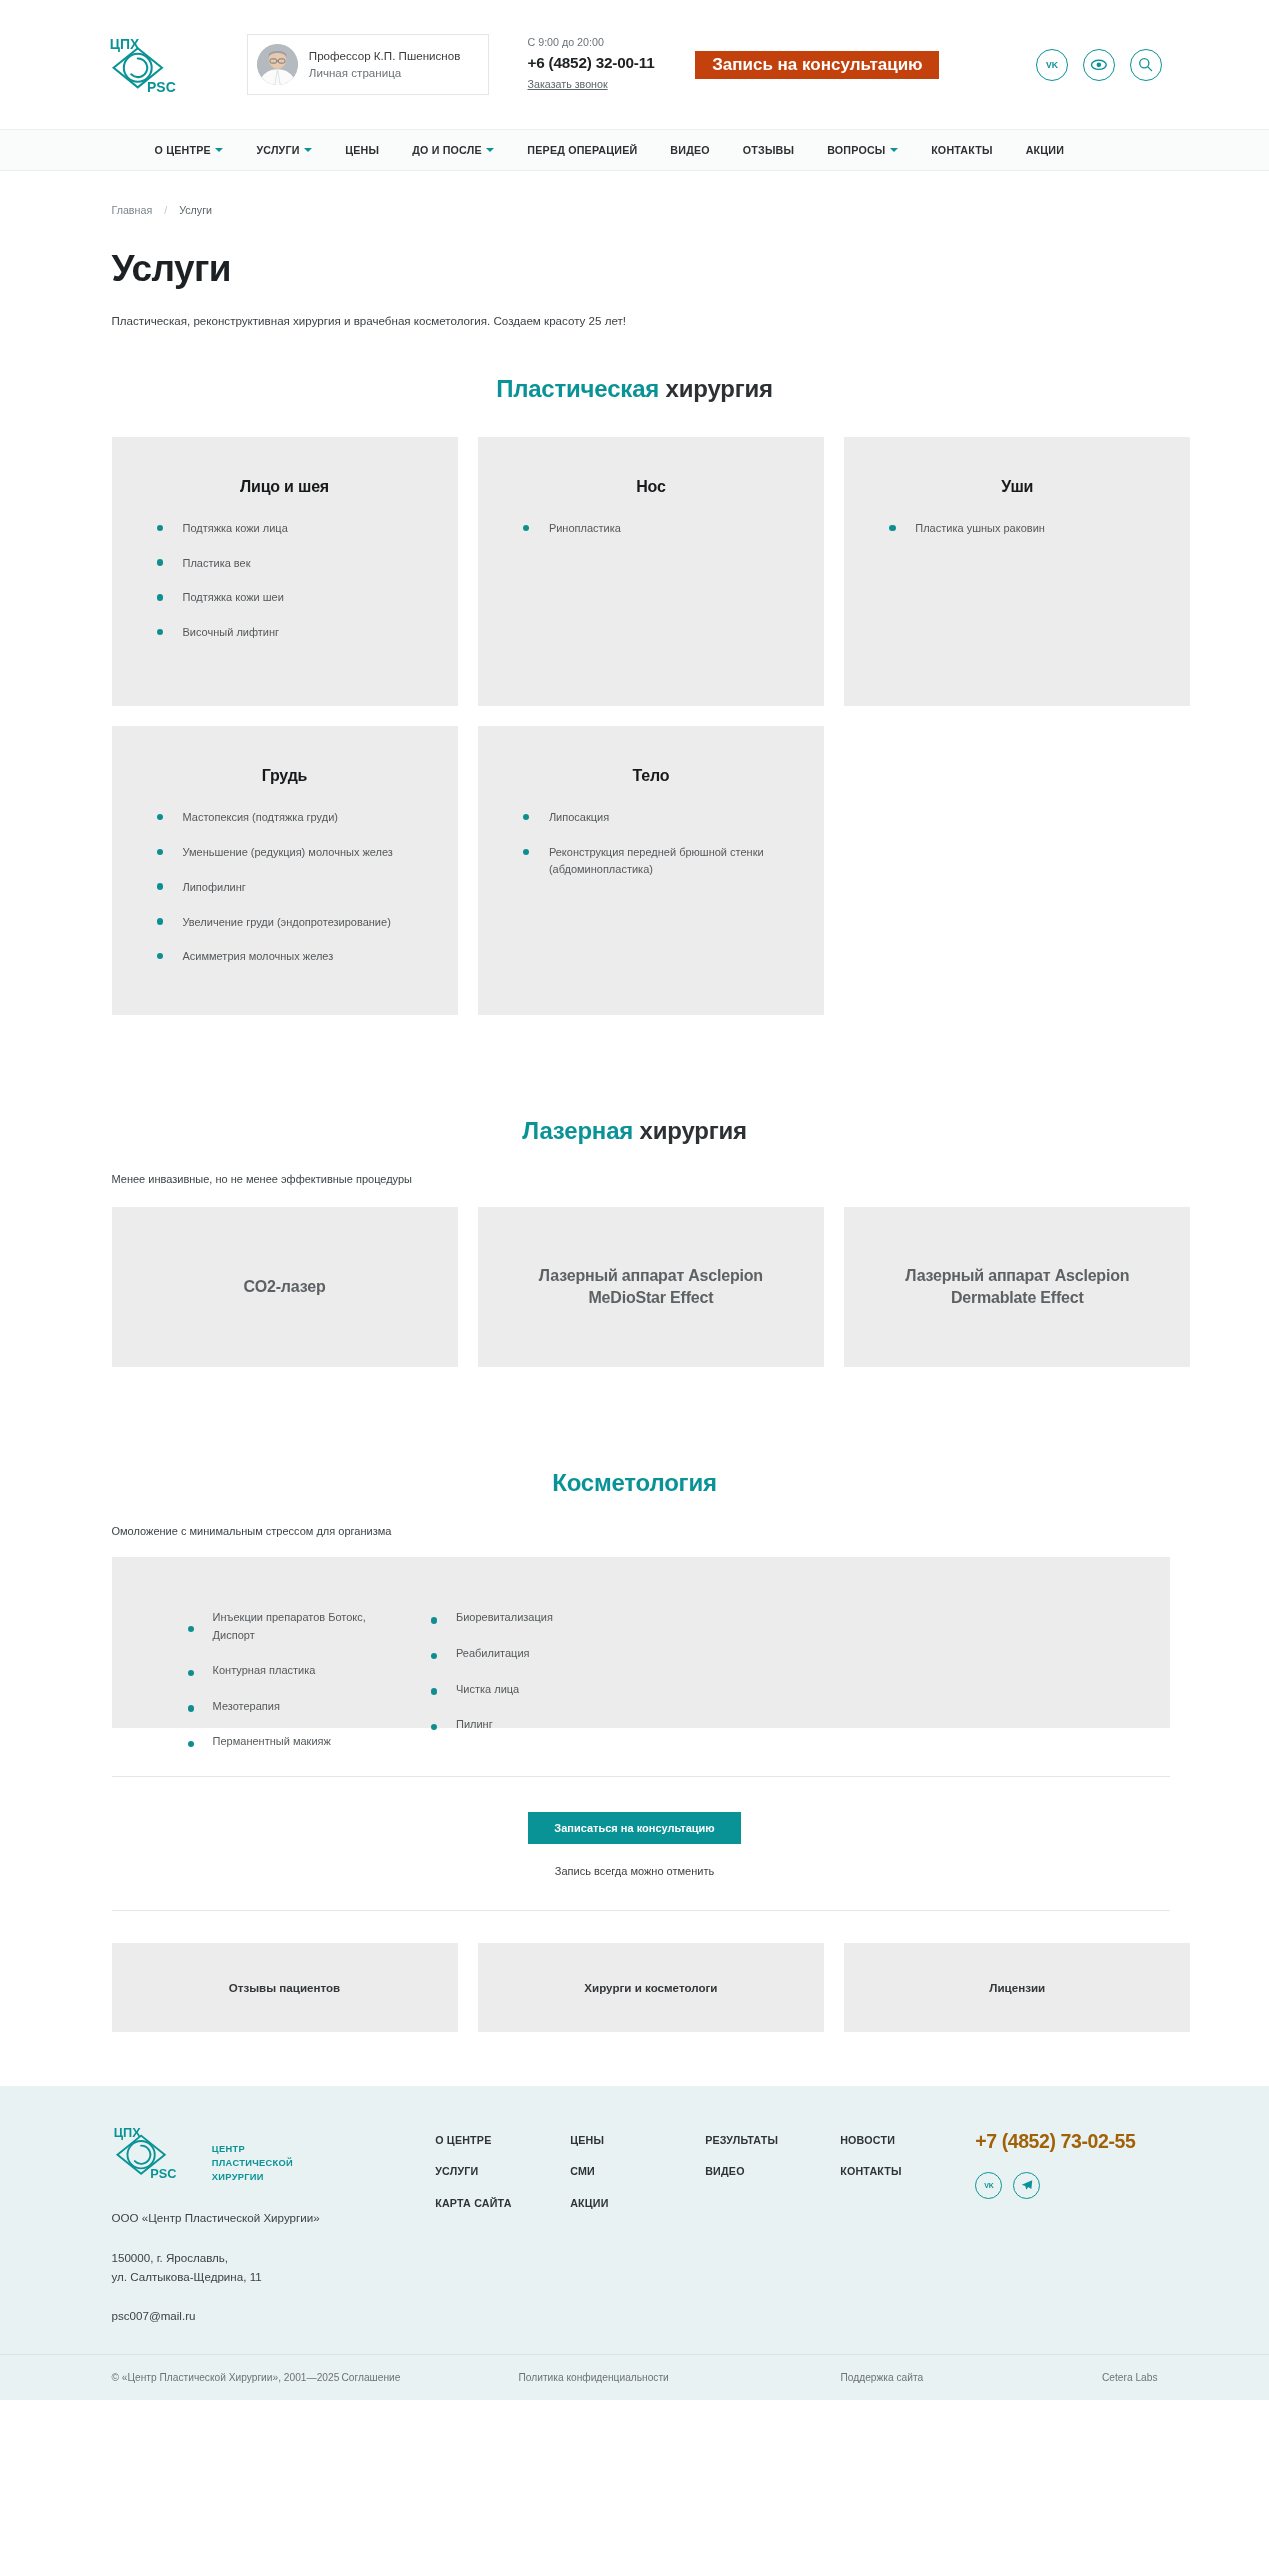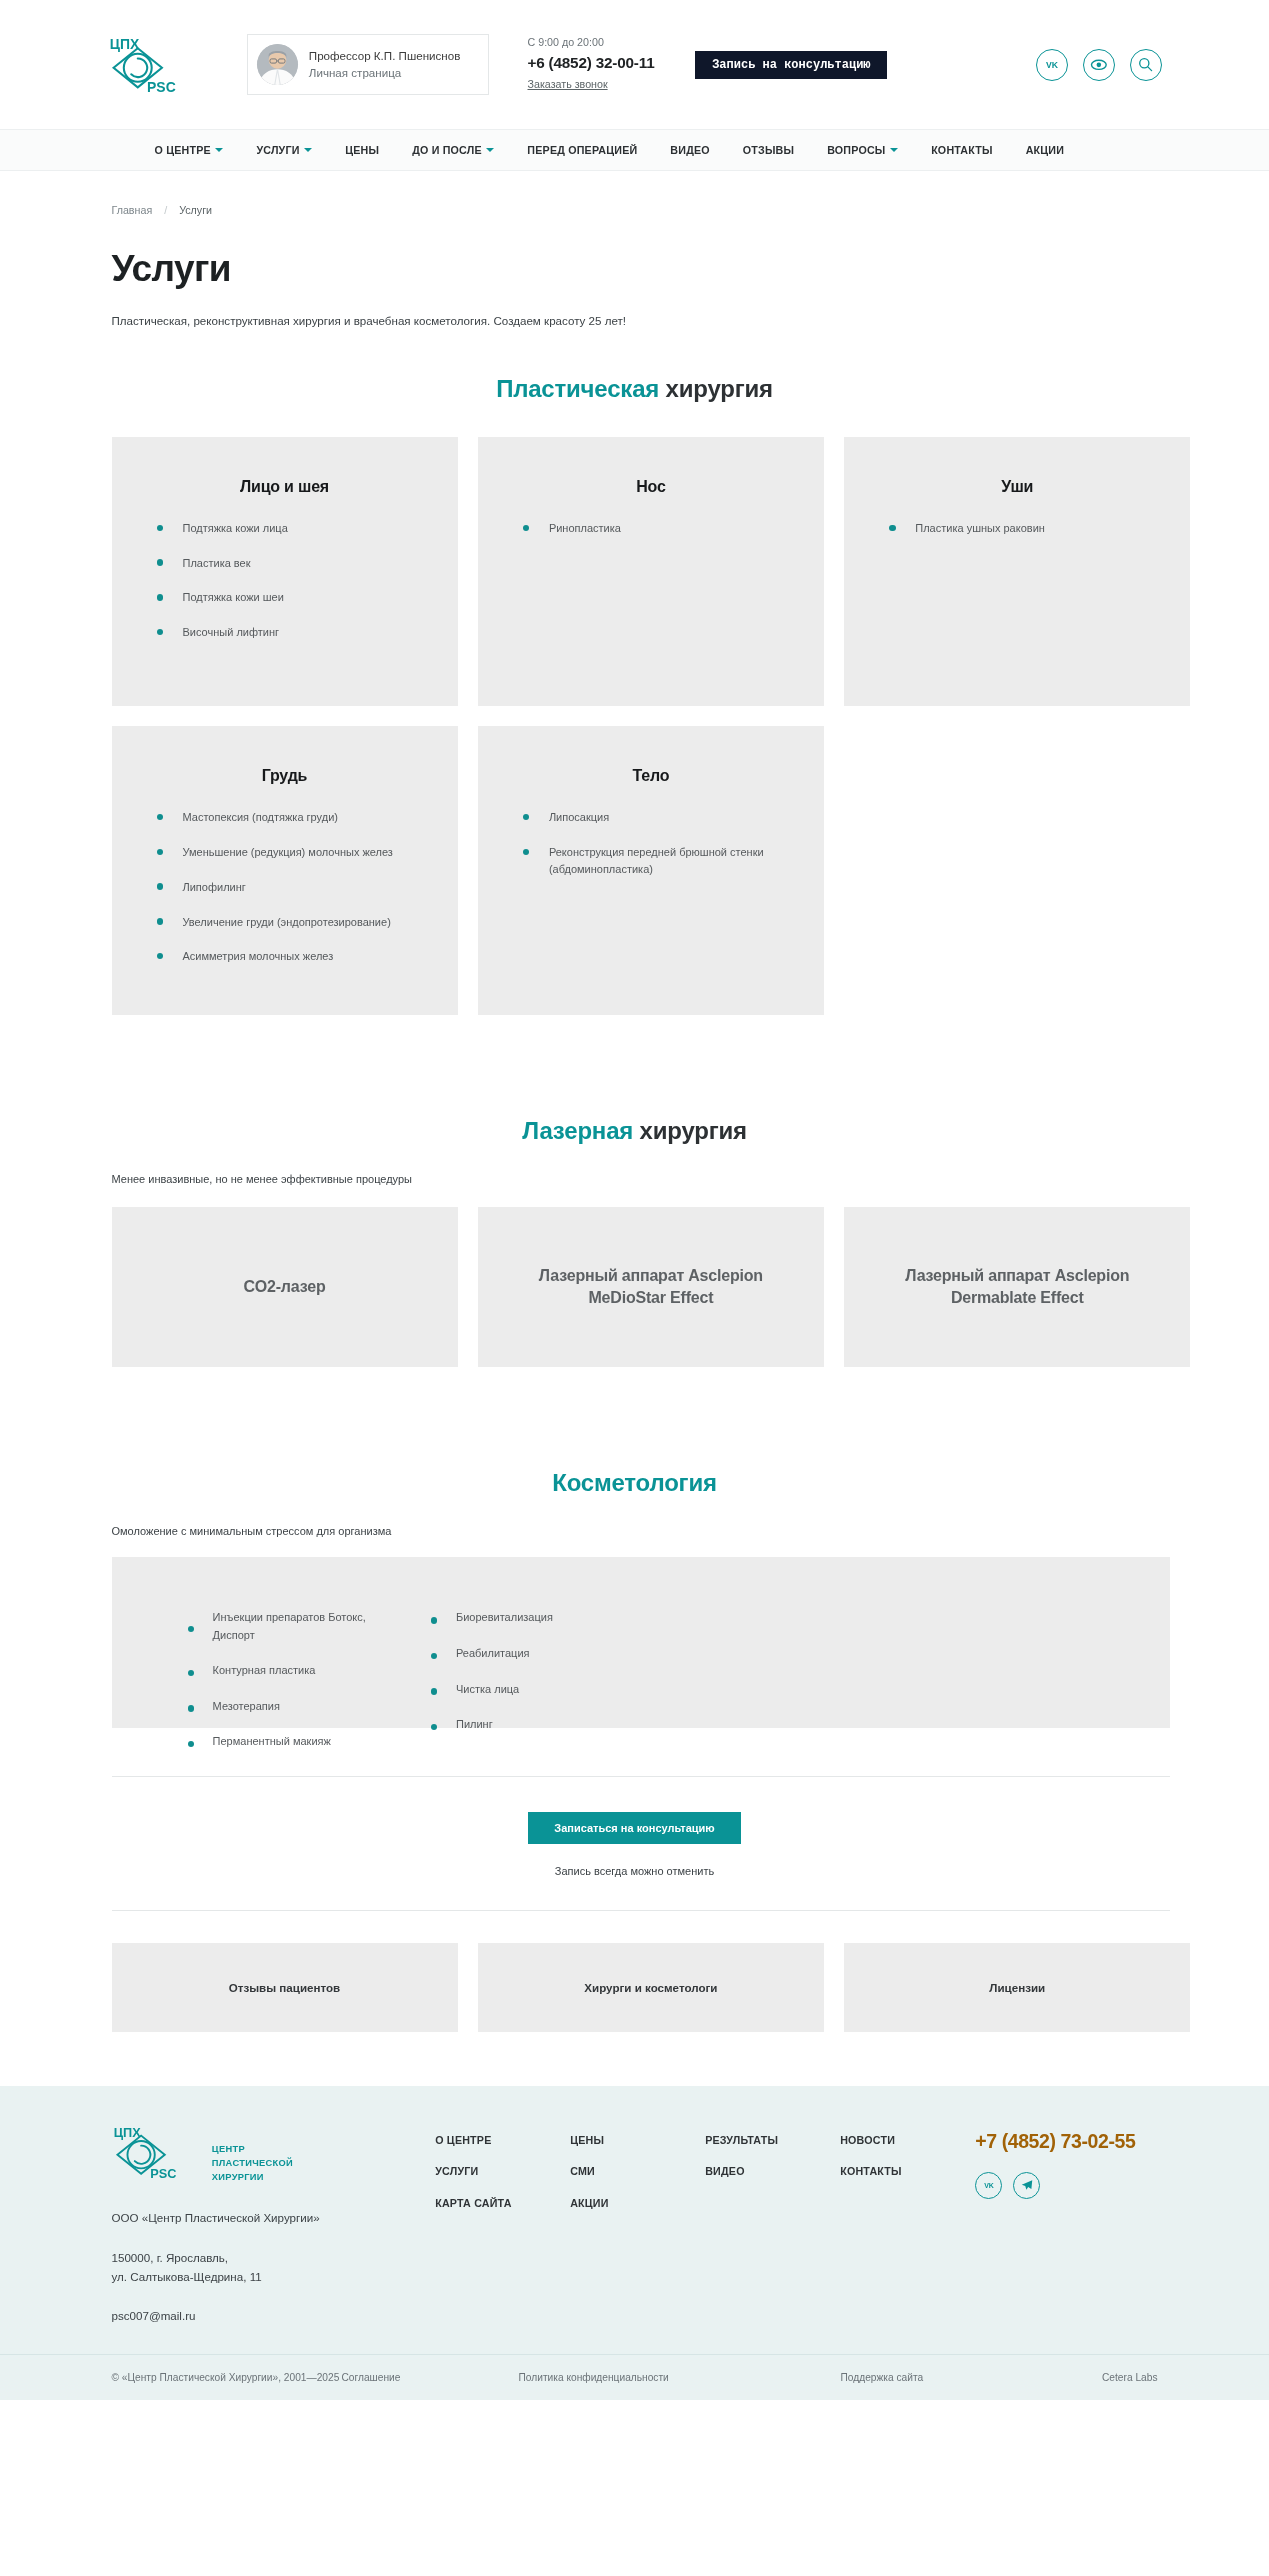--- a/index.html
+++ b/index.html
@@ -61,25 +61,25 @@
   .hours { font-size: 10.7px; color: #6b7378; margin-bottom: 2.8px; }
   .phone-top { font-size: 15.3px; font-weight: bold; color: #202325; letter-spacing: -0.2px; }
   .callback {
     display: inline-block; margin-top: 3.7px;
     font-size: 10.7px; color: #5c6467;
     text-decoration: underline; cursor: pointer;
   }
 
   .cta-top {
     margin-left: 41px;
-    background: #0f172a;
+    background: #c2410c;
     color: #fff;
     border: none;
-    font-family: Liberation Mono, monospace;
-    font-size: 12px;
+    font-family: Liberation Sans, sans-serif;
+    font-size: 17px;
     font-weight: bold;
     padding: 0 16.7px;
     height: 28px;
     line-height: 28px;
     cursor: pointer;
     white-space: nowrap;
     flex: 0 0 auto;
   }
 
   .icons-top {

